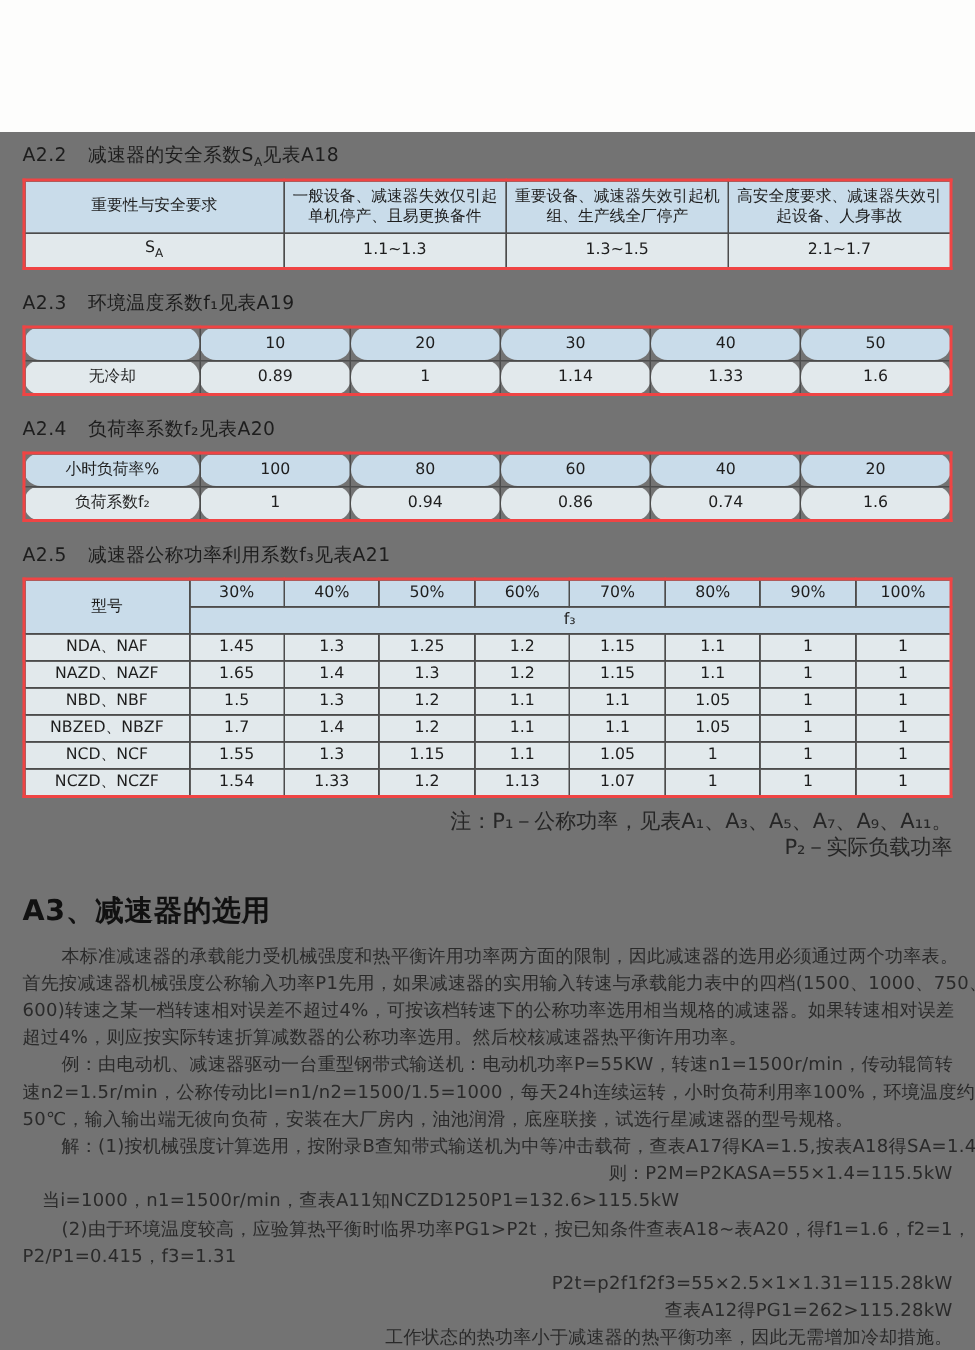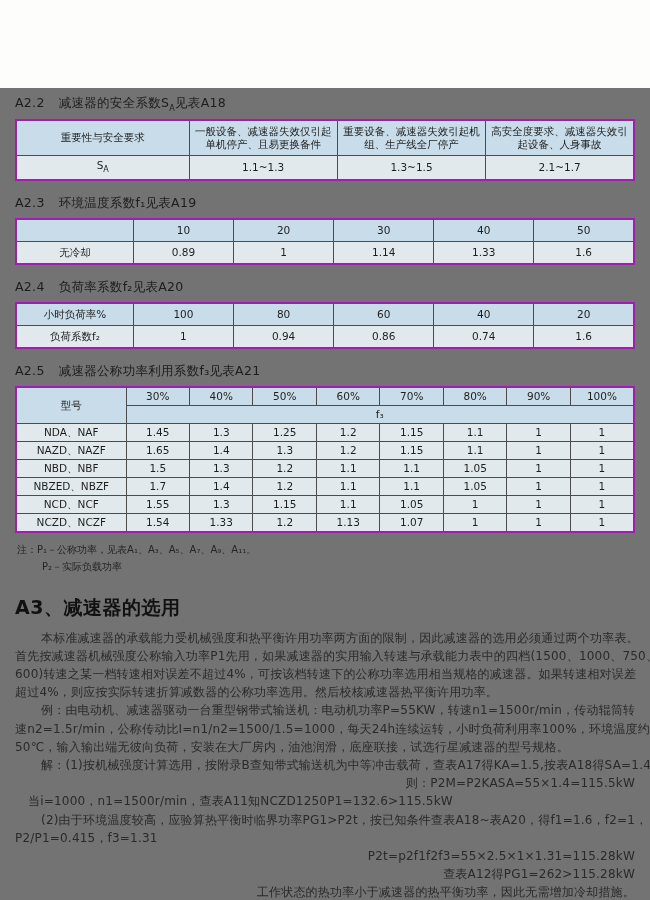--- a/index.html
+++ b/index.html
@@ -18,40 +18,41 @@
     overflow:hidden;
   }
   .sec-title{
     font-size:12.5px;color:#1d1d1d;letter-spacing:.3px;
     margin:0 0 6px 0;
   }
   .sec-title .num{margin-right:14px;}
   .sec-title sub,.tbl sub{font-size:8px;}
   table.tbl{
     width:100%;border-collapse:collapse;table-layout:fixed;
-    border:2px solid #a21caf;
+    border:2px solid #ef4444;
     font-size:10.5px;color:#1e1e1e;
     margin-bottom:14px;
   }
   table.tbl td{
     border:1px solid #4c4c4c;
     background:#e2e9ec;
     text-align:center;vertical-align:middle;
     padding:3px 4px;line-height:13px;
     overflow:hidden;
   }
   table.tbl tr.hdr td{background:#c9dcea;}
   table.a18 td{height:16px;}
   table.a18 tr.hdr td{height:28px;}
-  table.a19 td, table.a20 td{height:15px;}
+  table.a19 td, table.a20 td{height:15px;border-radius:11px;}
   table.a21{margin-bottom:8px;padding-left:12px;}
   table.a21 td{padding:2px 3px;height:13px;}
   .notes{
-    font-size:10px;line-height:17px;color:#262626;
+    font-size:14px;line-height:17px;color:#262626;
     margin:2px 0 0 2px;
+    text-align:right;
   }
   .notes .l2{padding-left:25px;}
   .a3-title{
     font-size:19px;font-weight:bold;color:#111;
     margin:20px 0 8px 0;letter-spacing:.5px;
   }
   .bodytext{font-size:12px;line-height:18.2px;color:#2a2a2a;letter-spacing:.2px;}
   .ln{white-space:nowrap;}
   .ind0{padding-left:0;}
   .ind1{padding-left:13px;}

